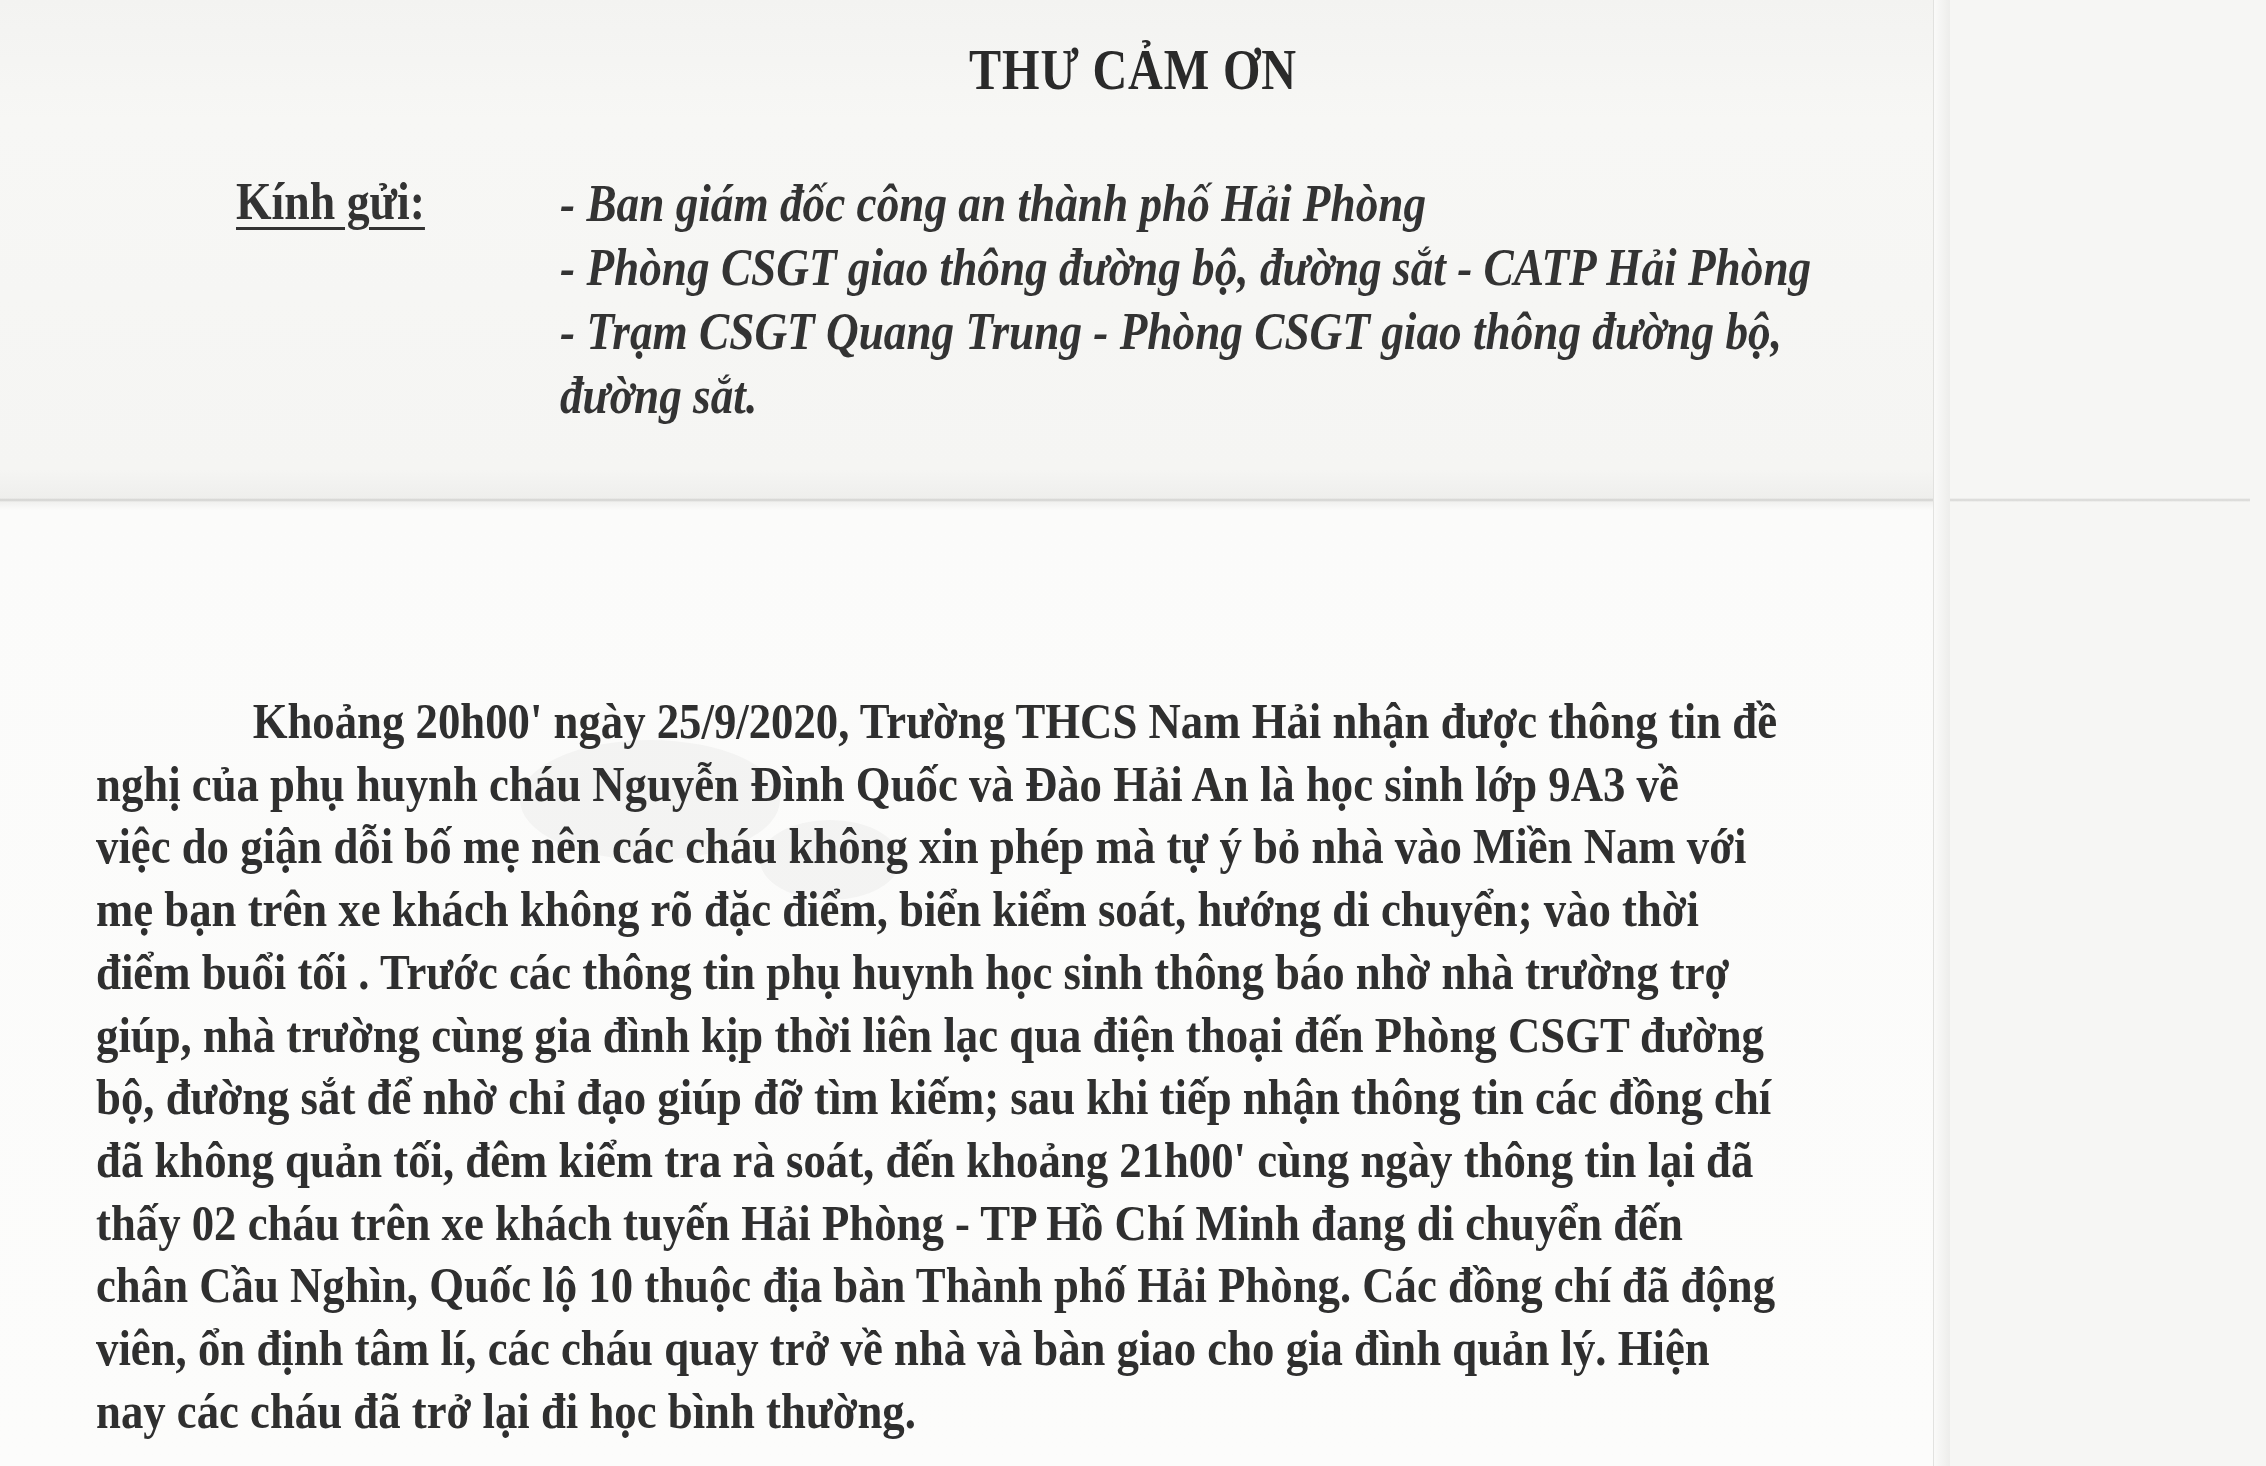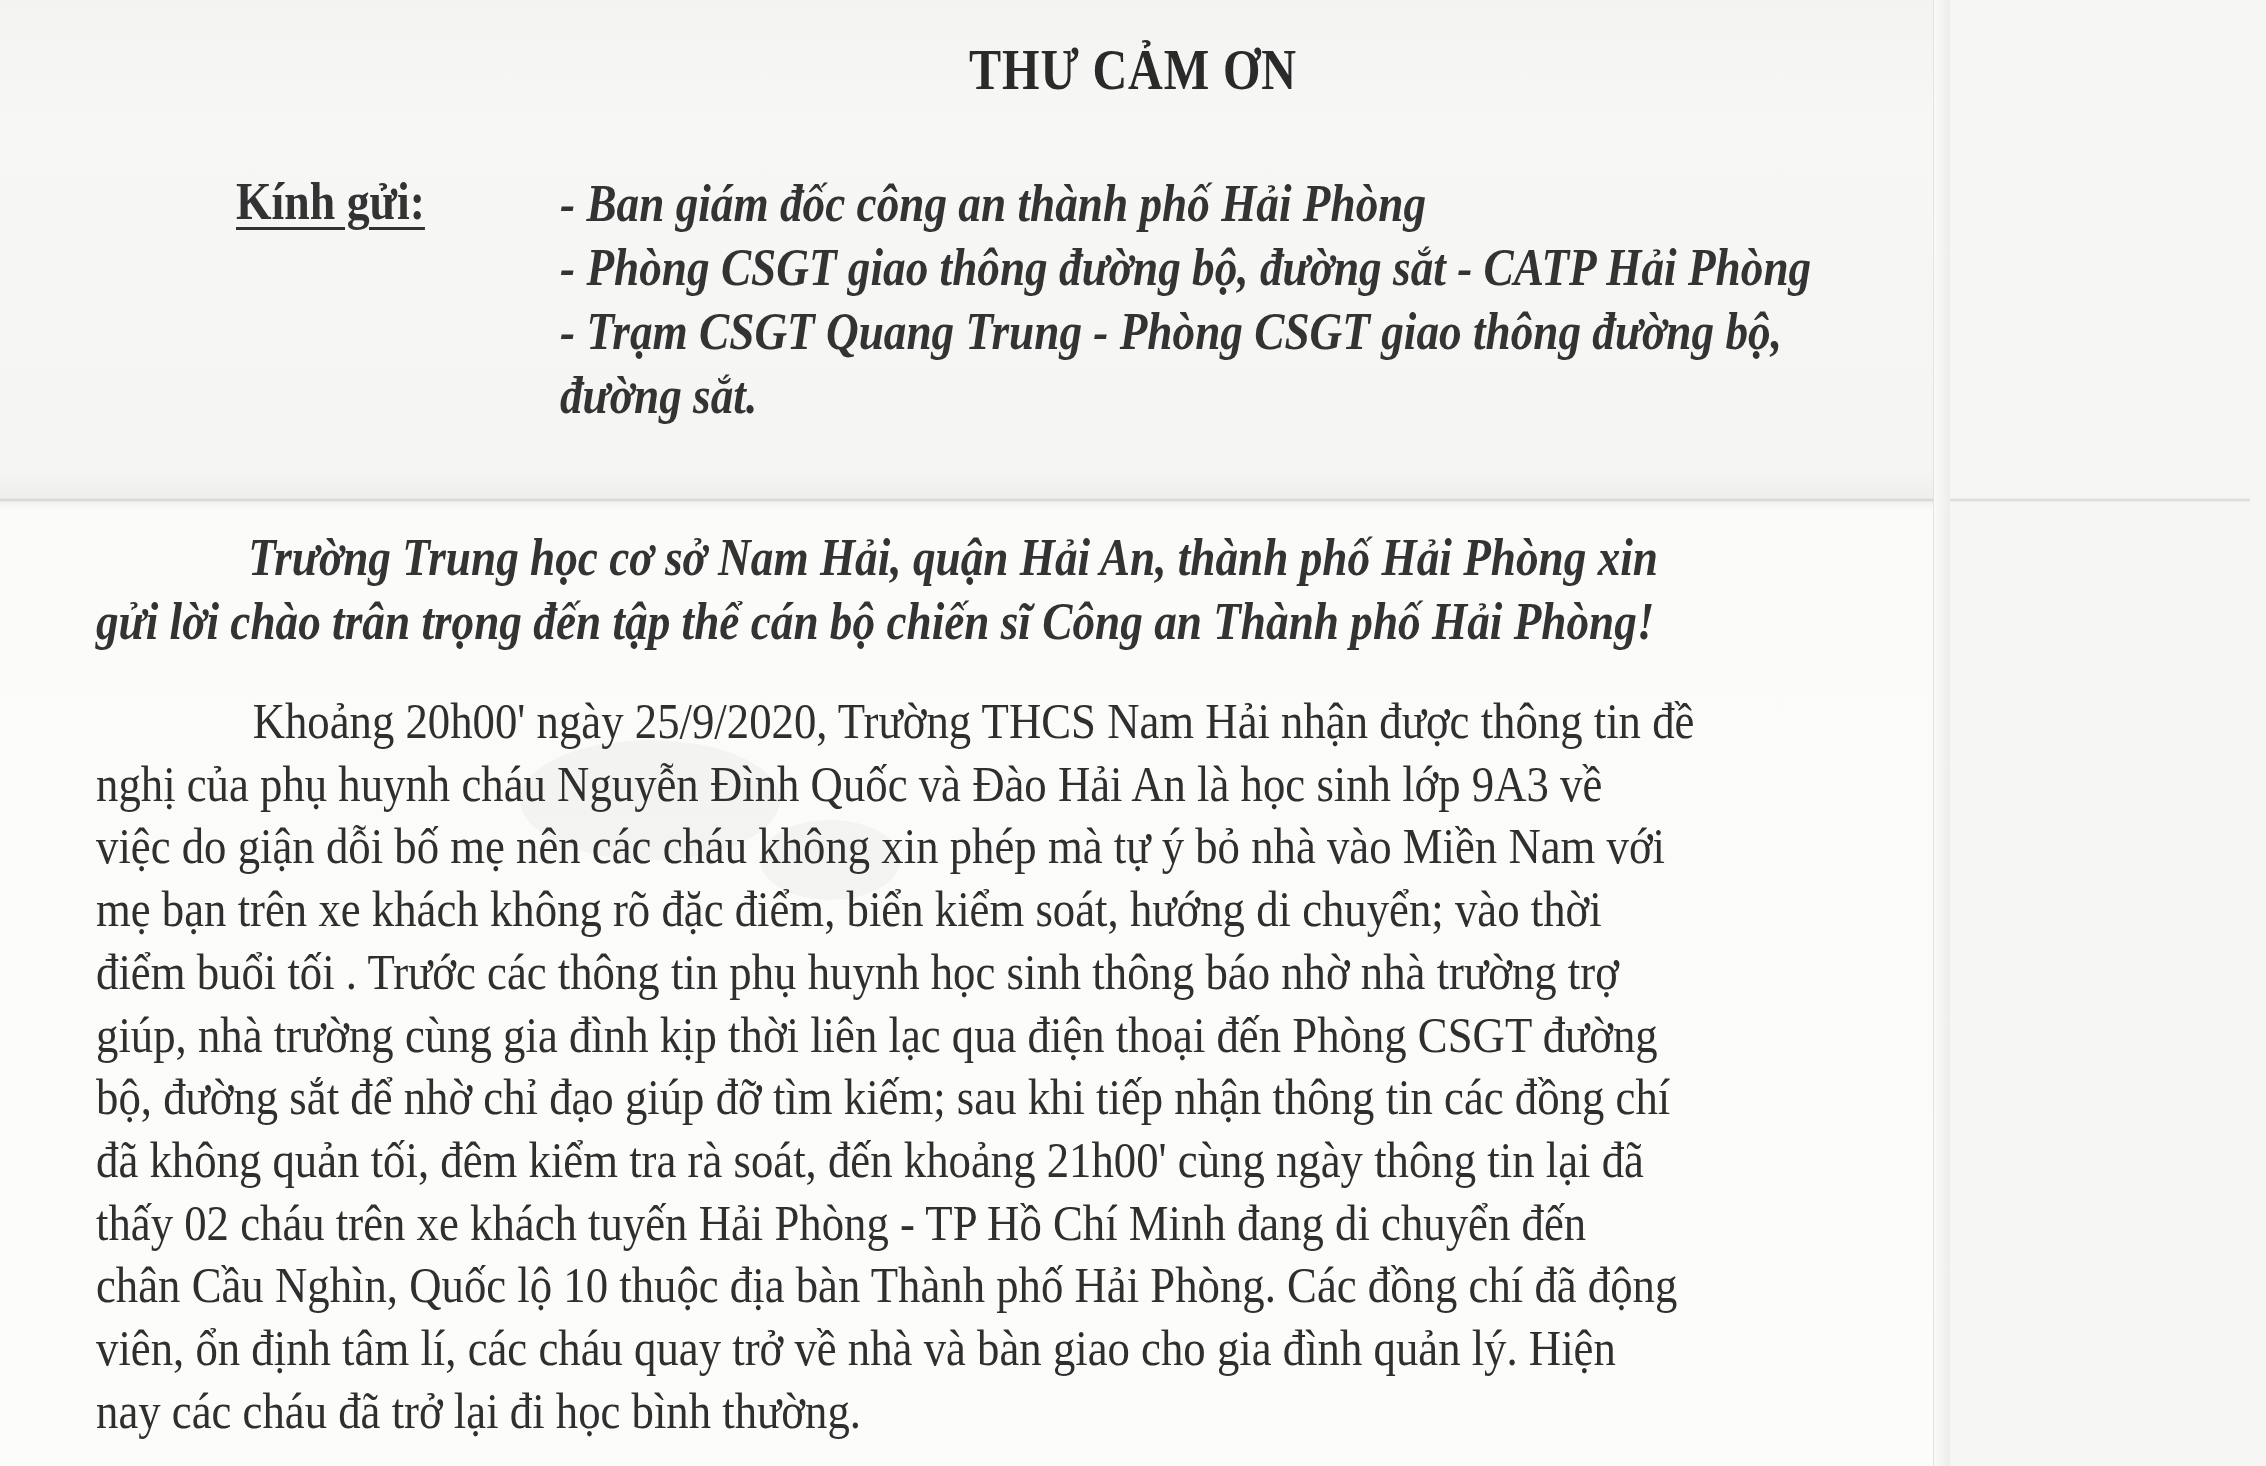--- a/index.html
+++ b/index.html
@@ -110,20 +110,21 @@
     transform-origin: 0 0;
   }
   .greeting-line.indent {
     padding-left: 175px;
   }
   .body-text {
     position: absolute;
     left: 96px;
     top: 690px;
     width: 2100px;
+    font-weight: bold;
   }
   .body-line {
     font-family: "Liberation Serif", serif;
     font-size: 50px;
     line-height: 62.7px;
     white-space: nowrap;
     color: #2f2f2f;
     transform: scaleX(0.895);
     transform-origin: 0 0;
   }
@@ -150,24 +151,20 @@
   <div class="recipients">
     <div class="kinh-gui">Kính gửi:</div>
     <div class="recipient-list">
       <div class="recipient-line">- Ban giám đốc công an thành phố Hải Phòng</div>
       <div class="recipient-line">- Phòng CSGT giao thông đường bộ, đường sắt - CATP Hải Phòng</div>
       <div class="recipient-line">- Trạm CSGT Quang Trung - Phòng CSGT giao thông đường bộ,</div>
       <div class="recipient-line">đường sắt.</div>
     </div>
   </div>
 
-  <div class="greeting">
-    <div class="greeting-line indent">Trường Trung học cơ sở Nam Hải, quận Hải An, thành phố Hải Phòng xin</div>
-    <div class="greeting-line">gửi lời chào trân trọng đến tập thể cán bộ chiến sĩ Công an Thành phố Hải Phòng!</div>
-  </div>
 
   <div class="body-text">
     <div class="body-line indent">Khoảng 20h00' ngày 25/9/2020, Trường THCS Nam Hải nhận được thông tin đề</div>
     <div class="body-line">nghị của phụ huynh cháu Nguyễn Đình Quốc và Đào Hải An là học sinh lớp 9A3 về</div>
     <div class="body-line">việc do giận dỗi bố mẹ nên các cháu không xin phép mà tự ý bỏ nhà vào Miền Nam với</div>
     <div class="body-line">mẹ bạn trên xe khách không rõ đặc điểm, biển kiểm soát, hướng di chuyển; vào thời</div>
     <div class="body-line">điểm buổi tối . Trước các thông tin phụ huynh học sinh thông báo nhờ nhà trường trợ</div>
     <div class="body-line">giúp, nhà trường cùng gia đình kịp thời liên lạc qua điện thoại đến Phòng CSGT đường</div>
     <div class="body-line">bộ, đường sắt để nhờ chỉ đạo giúp đỡ tìm kiếm; sau khi tiếp nhận thông tin các đồng chí</div>
     <div class="body-line">đã không quản tối, đêm kiểm tra rà soát, đến khoảng 21h00' cùng ngày thông tin lại đã</div>

